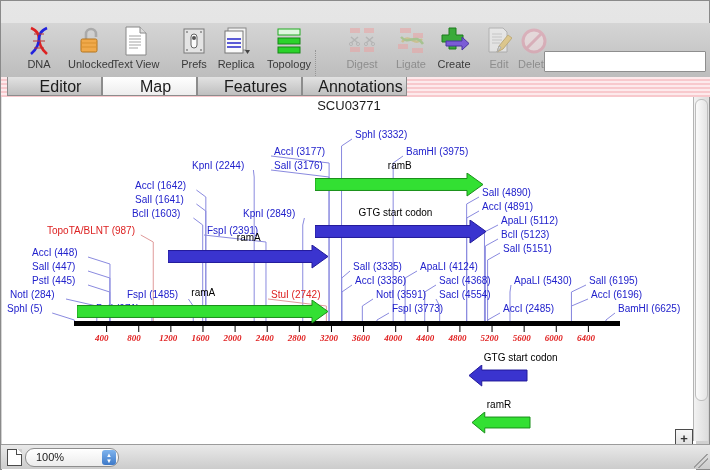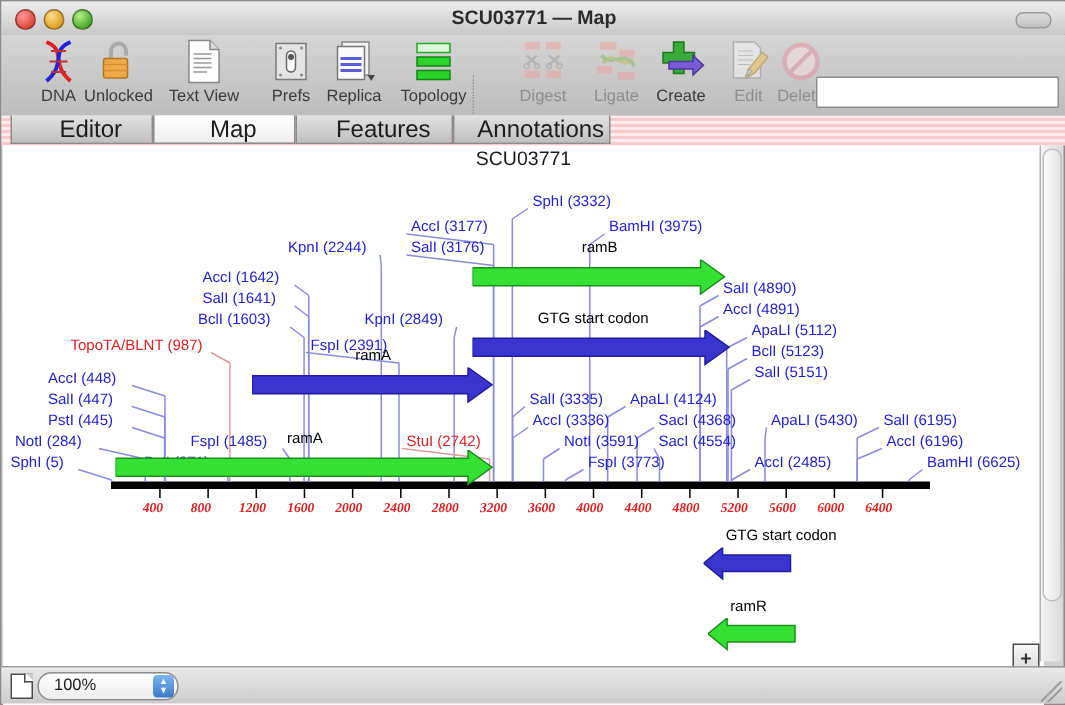--- a/index.html
+++ b/index.html
@@ -92,44 +92,35 @@
   .zoomtxt{position:absolute;left:10px;top:2px;font-size:11px;color:#1a1a1a;}
   .stepper{position:absolute;right:2px;top:1px;width:14px;height:15px;border-radius:3px;
     background:linear-gradient(#7fb4ee,#3d79c8);display:flex;flex-direction:column;
     align-items:center;justify-content:center;color:#fff;font-size:6px;line-height:6px;}
 </style>
 </head>
 <body>
 
 <div class="window">
 
-  <div class="titlebar">
-    <div class="lights">
-      <div class="light l-red"></div>
-      <div class="light l-yel"></div>
-      <div class="light l-grn"></div>
-    </div>
-    <div class="tb-title">SCU03771 — Map</div>
-    <div class="tb-pill"></div>
-  </div>
 
   <div class="toolbar">
     <div class="sep" style="left:314px"></div>
     <div id="toolbar-items">
         <div class="titem" style="left: 8px;">
           <div class="tico">
             <svg width="28" height="30" viewBox="0 0 28 30" opacity="1">
       <path d="M6 2 C20 8 8 16 22 28" stroke="#d22" stroke-width="2.6" fill="none"></path>
       <path d="M22 2 C8 8 20 16 6 28" stroke="#22d" stroke-width="2.6" fill="none"></path>
       <path d="M9 8 L19 8 M8 15 L20 15 M9 22 L19 22" stroke="#b33" stroke-width="1.2"></path>
             </svg>
           </div>
           <div class="tlbl">DNA</div>
         </div>
-        <div class="titem" style="left: 48px;">
+        <div class="titem" style="left: 60px;">
           <div class="tico">
             <svg width="26" height="30" viewBox="0 0 26 30" opacity="1">
       <path d="M8 13 V8 a5 5 0 0 1 10 0 V11" stroke="#aaa" stroke-width="2.6" fill="none"></path>
       <rect x="3" y="13" width="16" height="13" rx="1.5" fill="#f0a94a" stroke="#b3751f"></rect>
       <path d="M3 17 h16 M3 21 h16" stroke="#d9912f" stroke-width="1"></path>
             </svg>
           </div>
           <div class="tlbl">Unlocked</div>
         </div>
         <div class="titem" style="left: 105px;">

